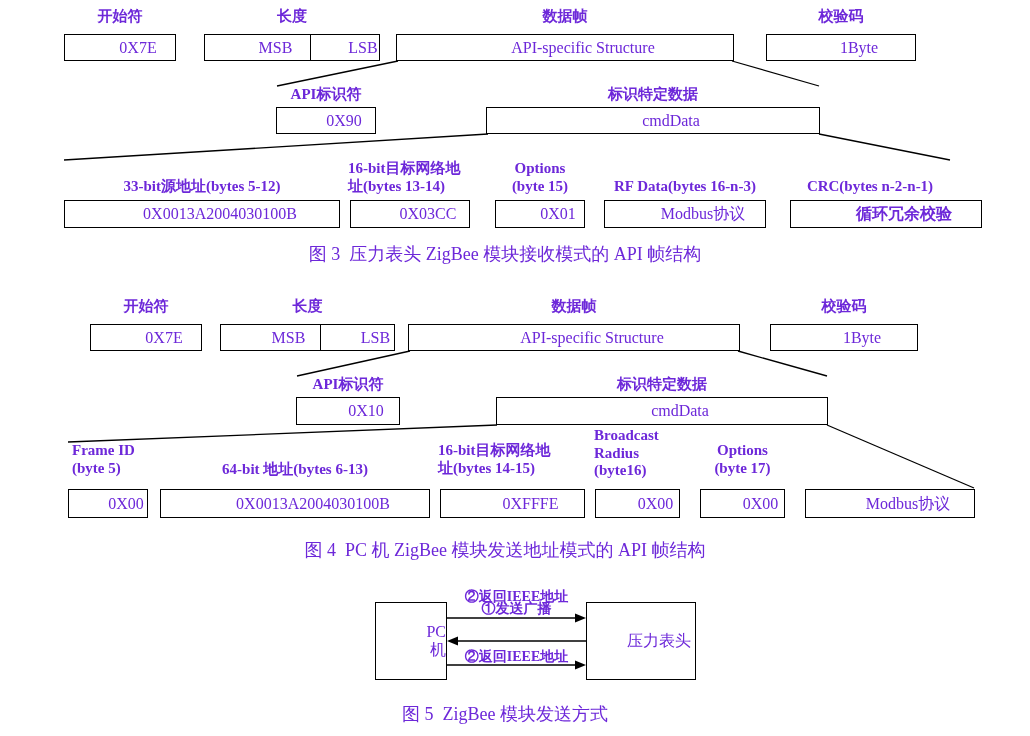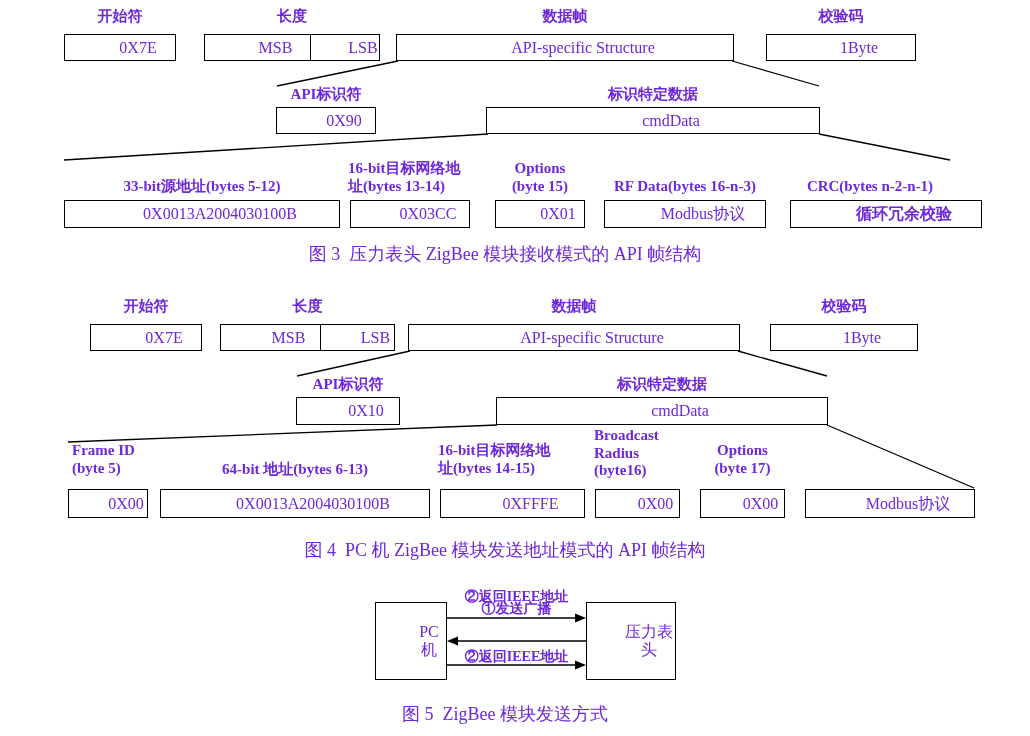--- a/index.html
+++ b/index.html
@@ -6,21 +6,21 @@
   html,body { background:#ffffff; }
   .page {
     position:relative; width:1030px; height:736px; background:#ffffff;
     font-family:"Liberation Serif","DejaVu Serif",serif; color:#6d28d9;
     overflow:hidden;
   }
   svg.overlay { position:absolute; left:0; top:0; width:1030px; height:736px; }
   .box {
     position:absolute; border:1.5px solid #000; background:#fff;
     display:flex; align-items:center; justify-content:center;
-    font-size:16px; line-height:1.1; text-align:center; white-space:pre-line;padding-left:36px;
+    font-size:16px; line-height:1.1; text-align:right; white-space:pre-line;padding-left:36px;
   }
   .box.bold { font-weight:bold; }
   .lbl {
     position:absolute; font-size:15px; font-weight:bold; text-align:center;
     line-height:1.18; white-space:pre-line;
   }
   .lbl.leftal { text-align:left; }
   .cap {
     position:absolute; left:0; width:1010px; text-align:center; font-size:18px;
     white-space:pre-wrap;
@@ -115,21 +115,21 @@
   <div class="box" style="left:68px;top:489px;width:80px;height:29px">0X00</div>
   <div class="box" style="left:160px;top:489px;width:270px;height:29px">0X0013A2004030100B</div>
   <div class="box" style="left:440px;top:489px;width:145px;height:29px">0XFFFE</div>
   <div class="box" style="left:595px;top:489px;width:85px;height:29px">0X00</div>
   <div class="box" style="left:700px;top:489px;width:85px;height:29px">0X00</div>
   <div class="box" style="left:805px;top:489px;width:170px;height:29px">Modbus协议</div>
 
   <div class="cap" style="top:538px">图 4  PC 机 ZigBee 模块发送地址模式的 API 帧结构</div>
 
   <div class="box" style="left:375px;top:602px;width:72px;height:78px">PC机</div>
-  <div class="box" style="left:586px;top:602px;width:90px;height:78px">压力表头</div>
+  <div class="box" style="left:586px;top:602px;width:110px;height:78px">压力表头</div>
 
   <div class="lbl" style="left:447px;top:601px;width:139px;font-weight:bold;font-size:14px">①发送广播</div>
   <div class="lbl" style="left:447px;top:589px;width:139px;font-weight:bold;font-size:14px">②返回IEEE地址</div>
   <div class="lbl" style="left:447px;top:649px;width:139px;font-weight:bold;font-size:14px">②返回IEEE地址</div>
 
   <div class="cap" style="top:702px">图 5  ZigBee 模块发送方式</div>
 
 </div>
 
 </body></html>

